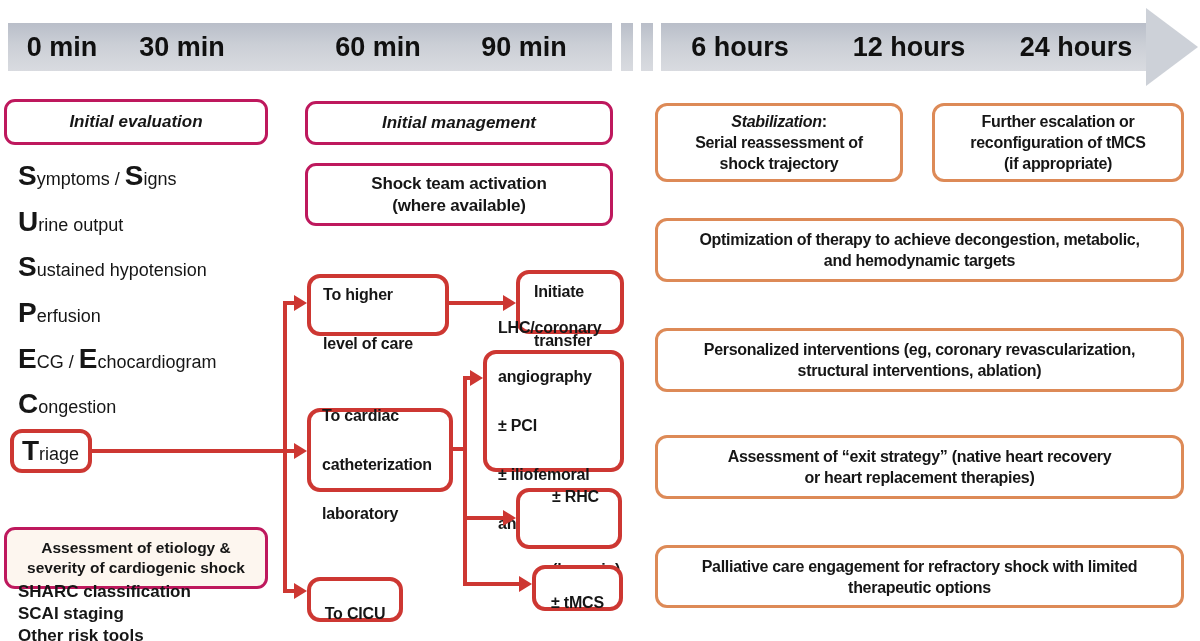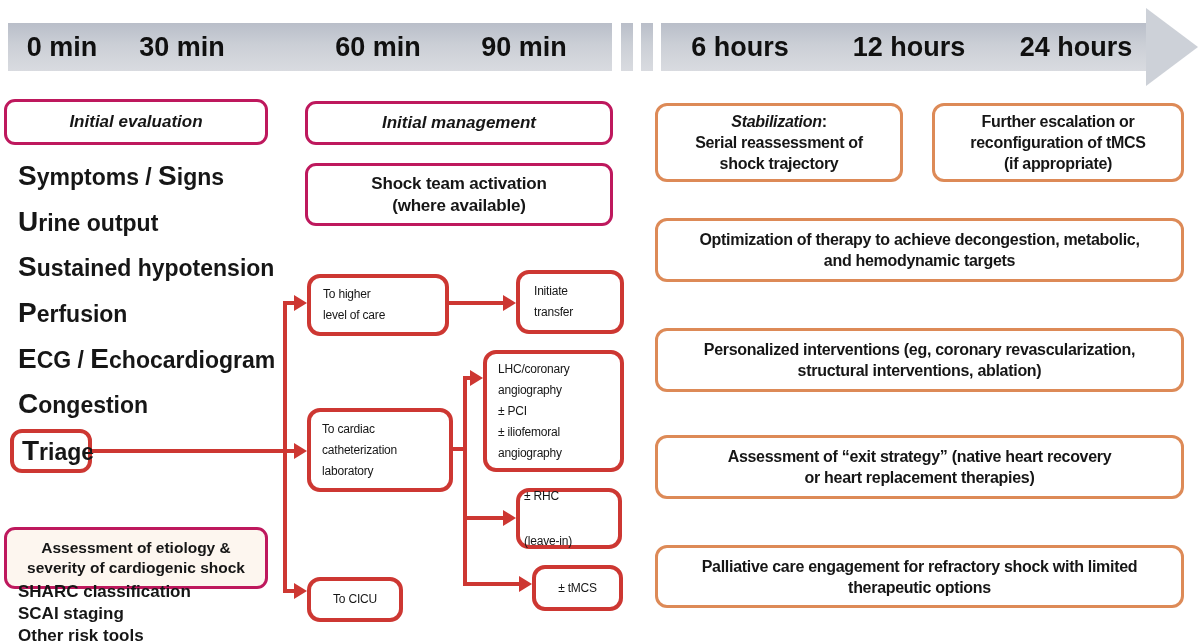--- a/index.html
+++ b/index.html
@@ -14,26 +14,26 @@
   .tl-label{position:absolute;top:47px;transform:translate(-50%,-50%);font-size:27px;font-weight:bold;color:#101010;white-space:nowrap;}
   
   .box{position:absolute;background:#ffffff;box-sizing:border-box;display:flex;flex-direction:column;justify-content:center;}
   .peach{border:3px solid #be185d;border-radius:11px;}
   .orange{border:3.5px solid #dd8a57;border-radius:12px;}
   .redbox{border:4px solid #cd3732;border-radius:13px;background:#ffffff;}
   .center{text-align:center;align-items:center;}
   .hdr{font-size:17px;font-weight:bold;font-style:italic;}
   .b16{font-size:16px;font-weight:bold;line-height:21px;letter-spacing:-0.3px;}
   .b17{font-size:17px;font-weight:bold;line-height:22px;letter-spacing:-0.2px;}
-  .rb{font-size:12px;font-weight:normal;line-height:21px;white-space:nowrap;letter-spacing:-0.2px;}
+  .rb{font-size:16px;font-weight:bold;line-height:21px;white-space:nowrap;letter-spacing:-0.2px;margin-top:28px;}
   .cream{background:#fdf6ef;}
   
   .mn{position:absolute;left:18px;white-space:nowrap;}
   .mn .big{font-size:28px;font-weight:bold;}
-  .mn .rest{font-size:23px;font-weight:700;}
+  .mn .rest{font-size:18px;font-weight:400;}
   .risk{position:absolute;left:18px;white-space:nowrap;font-size:17px;}
   .risk .lead{font-weight:bold;}
   .risk .rest{font-weight:600;}
   .risk .plain{font-weight:600;}
   
   .hline,.vline{position:absolute;background:#cd3732;}
   .hline{height:4px;}
   .vline{width:4px;}
   .arr{position:absolute;width:0;height:0;border-top:8px solid transparent;border-bottom:8px solid transparent;border-left:13px solid #cd3732;}
   .ital{font-style:italic;}
@@ -126,21 +126,21 @@
   </div>
 
   <div class="box redbox" style="left:483px;top:350px;width:141px;height:122px;padding-left:11px;">
     <div class="rb">LHC/coronary</div>
     <div class="rb">angiography</div>
     <div class="rb">± PCI</div>
     <div class="rb">± iliofemoral</div>
     <div class="rb">angiography</div>
   </div>
 
-  <div class="box redbox" style="left:516px;top:488px;width:106px;height:61px;padding-left:4px;gap:24px;">
+  <div class="box redbox" style="left:516px;top:488px;width:106px;height:61px;padding-left:32px;gap:24px;">
     <div class="rb">± RHC</div>
     <div class="rb">(leave-in)</div>
   </div>
 
   <div class="box redbox center" style="left:532px;top:565px;width:91px;height:46px;">
     <div class="rb">± tMCS</div>
   </div>
 
   <div class="box redbox center" style="left:307px;top:577px;width:96px;height:45px;">
     <div class="rb">To CICU</div>

